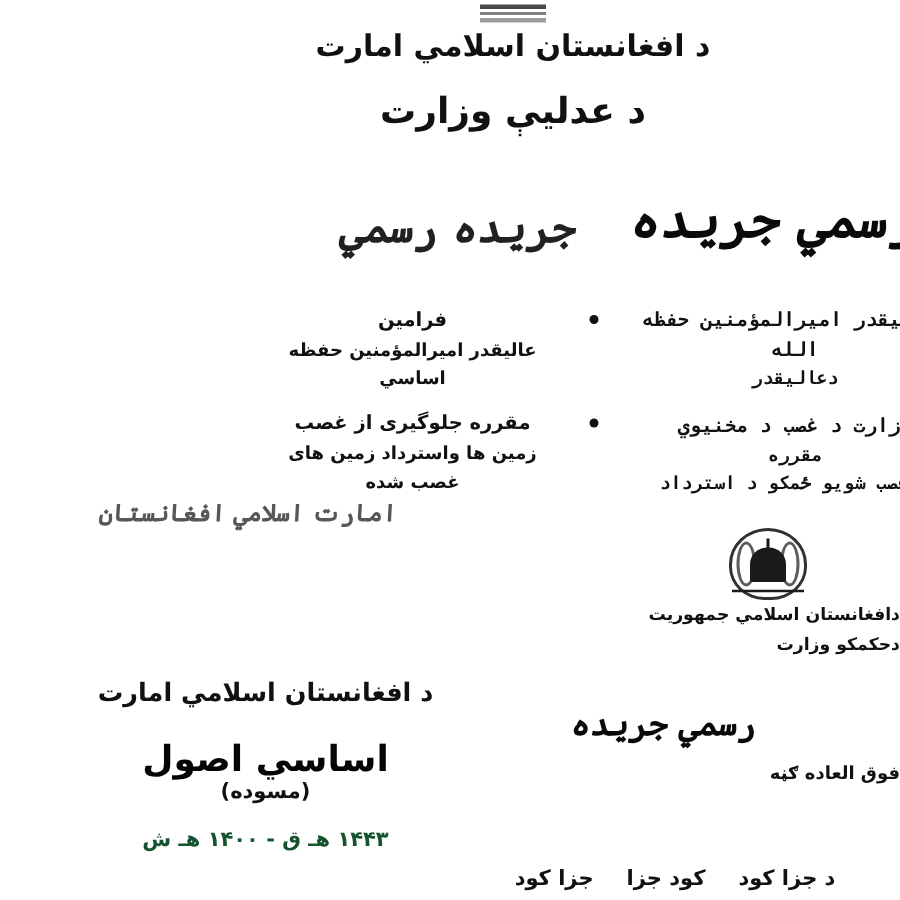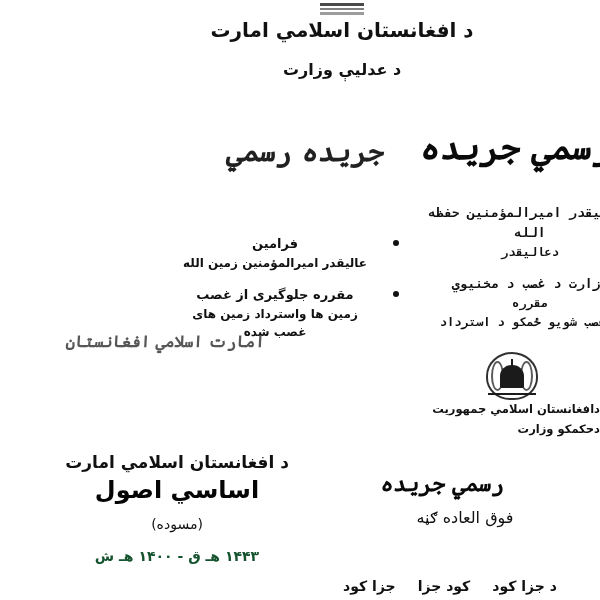--- a/index.html
+++ b/index.html
@@ -47,21 +47,21 @@
     font-weight: bold;
     color: #111;
     letter-spacing: .3px;
   }
   .title-1 {
     top: 18px;
     font-size: 20px;
   }
   .title-2 {
     top: 60px;
-    font-size: 16px;
+    font-size: 24px;
     text-align: center;
   }
 
   
   .masthead {
     position: absolute;
     top: 118px;
     left: 0;
     width: 600px;
     height: 70px;
@@ -94,21 +94,21 @@
     left: 0;
     width: 600px;
     height: 140px;
   }
   .col {
     position: absolute;
     top: 0;
     width: 250px;
   }
   .col-right { right: 20px; font-family: Liberation Mono, monospace; }
-  .col-left  { right: 285px; width: 230px; margin-top: 30px; }
+  .col-left  { right: 285px; width: 230px; }
 
   .bullet-item {
     position: relative;
     padding-right: 18px;
     margin-bottom: 12px;
     text-align: center;
     font-size: 12px;
     font-weight: bold;
     line-height: 1.55;
     color: #111;
@@ -223,50 +223,50 @@
     font-size: 22px;
     color: #0a0a0a;
     transform: skewX(-6deg);
     white-space: nowrap;
   }
   .extraordinary {
     position: absolute;
     top: 508px;
     right: 0;
     width: 270px;
-    text-align: center;
-    font-size: 16px;
-    font-weight: normal;
+    text-align: right;
+    font-size: 12px;
+    font-weight: bold;
     color: #111;
   }
 
   
   .bottom-left {
     position: absolute;
     top: 452px;
     right: 258px;
     width: 330px;
     text-align: center;
   }
   .bl-line1 {
     font-size: 17px;
     font-weight: bold;
     color: #111;
     white-space: nowrap;
   }
   .bl-line2 {
-    margin-top: 4px;
+    margin-top: 20px;
     font-size: 24px;
     font-weight: bold;
     color: #050505;
   }
   .bl-line3 {
-    margin-top: 12px;
+    margin-top: 0;
     font-size: 14px;
-    font-weight: normal;
+    font-weight: bold;
     color: #111;
   }
   .bl-line4 {
     margin-top: 16px;
     font-size: 14px;
     font-weight: bold;
     color: #14532d;
   }
 
   
@@ -315,21 +315,21 @@
         <span class="lead">وزارت د غصب د مخنیوي</span>
         <span class="sub">مقرره</span>
         <span class="sub">اوغصب شویو ځمکو د استرداد</span>
       </div>
     </div>
 
     <div class="col col-left">
       <div class="bullet-item">
         <span class="dot"></span>
         <span class="lead">فرامین</span>
-        <span class="sub">عالیقدر امیرالمؤمنین زمین الله</span>
+        <span class="sub">عالیقدر امیرالمؤمنین حفظه اساسي</span>
       </div>
       <div class="bullet-item">
         <span class="dot"></span>
         <span class="lead">مقرره جلوگیری از غصب</span>
         <span class="sub">زمین ها واسترداد زمین های</span>
         <span class="sub">غصب شده</span>
       </div>
     </div>
 
   </div>

